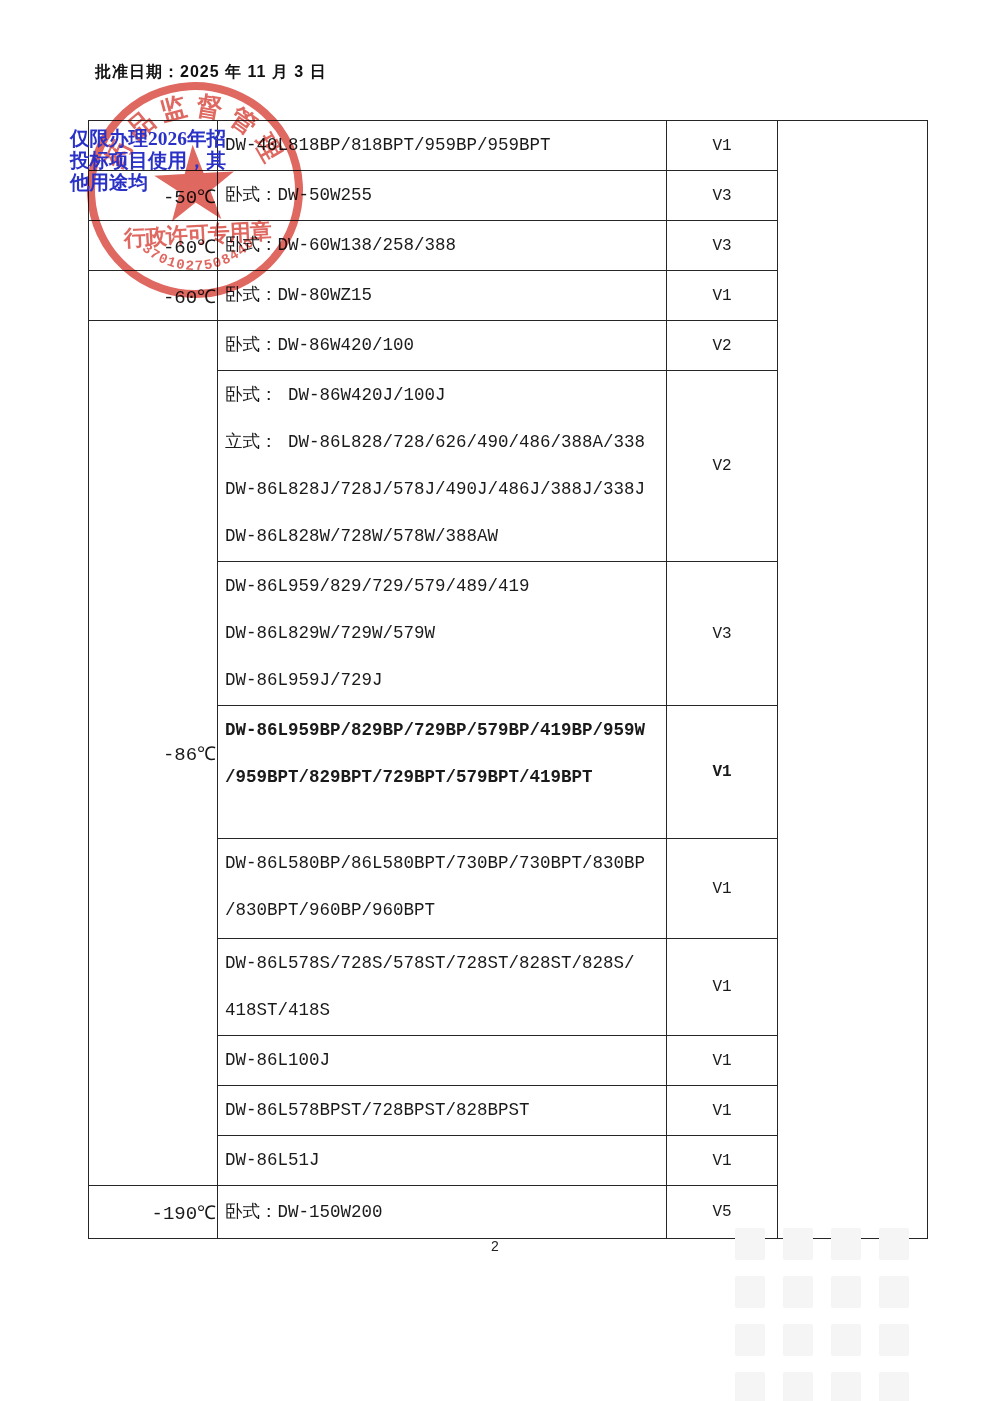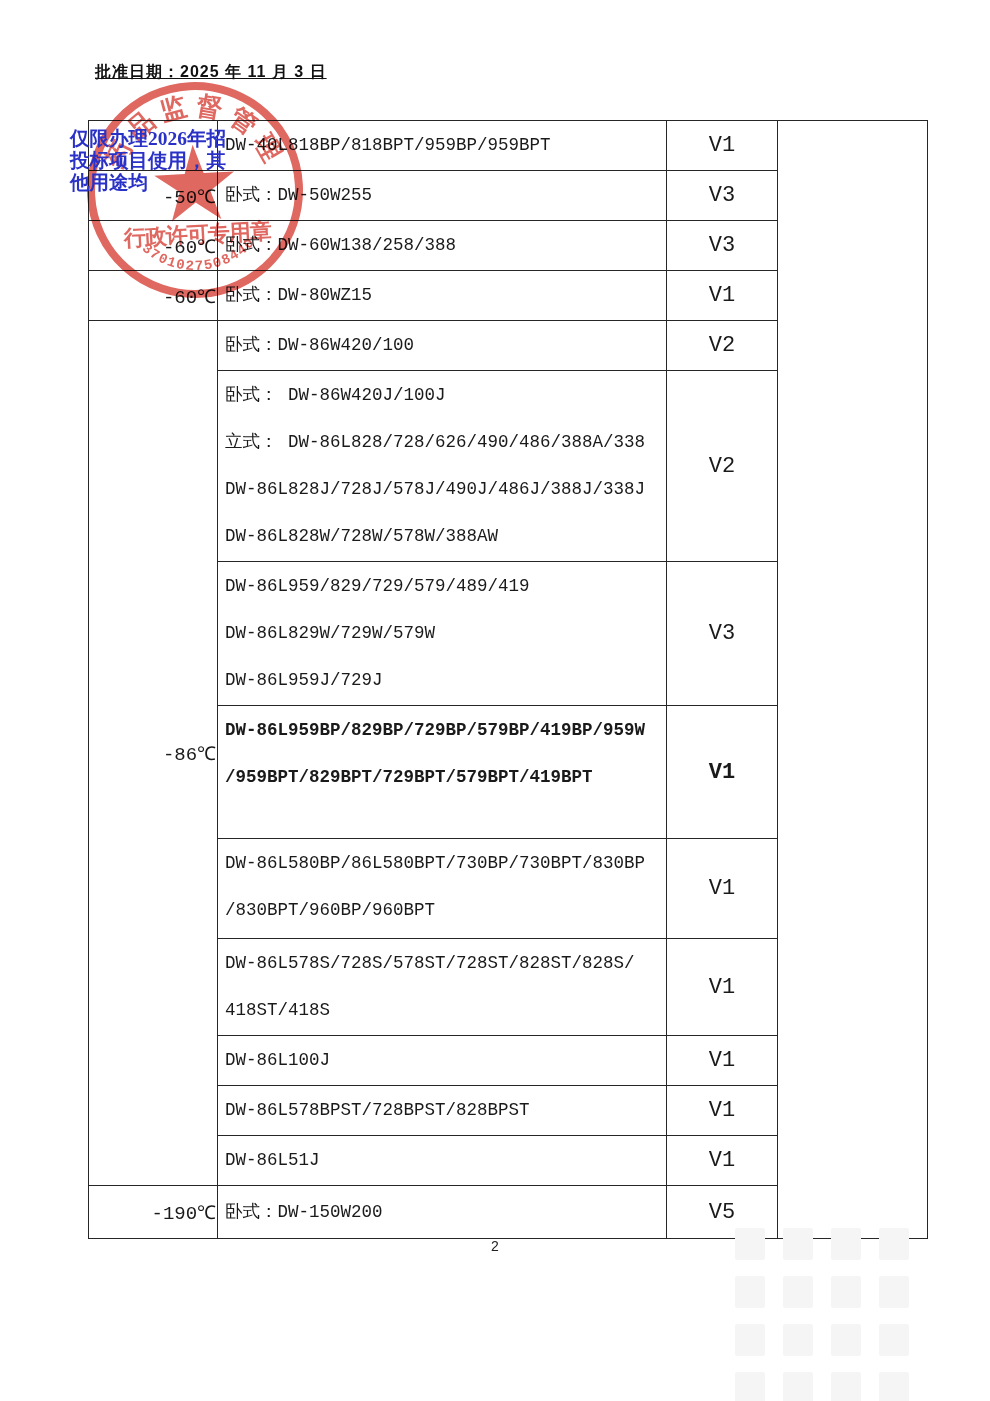--- a/index.html
+++ b/index.html
@@ -5,21 +5,21 @@
   html,body{margin:0;padding:0;}
   body{
     width:990px;height:1401px;position:relative;background:#ffffff;
     font-family:"Liberation Serif","DejaVu Serif",serif;color:#1a1a1a;
     overflow:hidden;
   }
   
   .approval{
     position:absolute;left:95px;top:62px;
     font-family:"Liberation Sans","DejaVu Sans",sans-serif;
-    font-size:16px;font-weight:600;color:#111;letter-spacing:1px;text-decoration:underline;
+    font-size:16px;font-weight:600;color:#111;letter-spacing:1px;
   }
   
   table.doc{
     position:absolute;left:88px;top:120px;
     border-collapse:collapse;table-layout:fixed;
     width:814px;
     padding-left:20px;
   }
   table.doc td{
     border:1.6px solid #262626;
@@ -34,21 +34,21 @@
   td.m{
     width:440px;padding-left:7px;
   }
   td.m .ln{
     font-family:"Liberation Mono","DejaVu Sans Mono",monospace;
     font-size:17.5px;line-height:47px;white-space:nowrap;
   }
   td.v{
     width:108px;text-align:center;
     font-family:"Liberation Mono","DejaVu Sans Mono",monospace;
-    font-size:22px;
+    font-size:16px;
     margin-left:8px;
   }
   td.blank{width:147px;}
   
   .annotation{
     position:absolute;left:70px;top:128px;z-index:30;
     color:#2a31c6;font-size:19.5px;line-height:22px;font-weight:600;
     font-family:"Liberation Serif","DejaVu Serif",serif;
     white-space:nowrap;
   }

